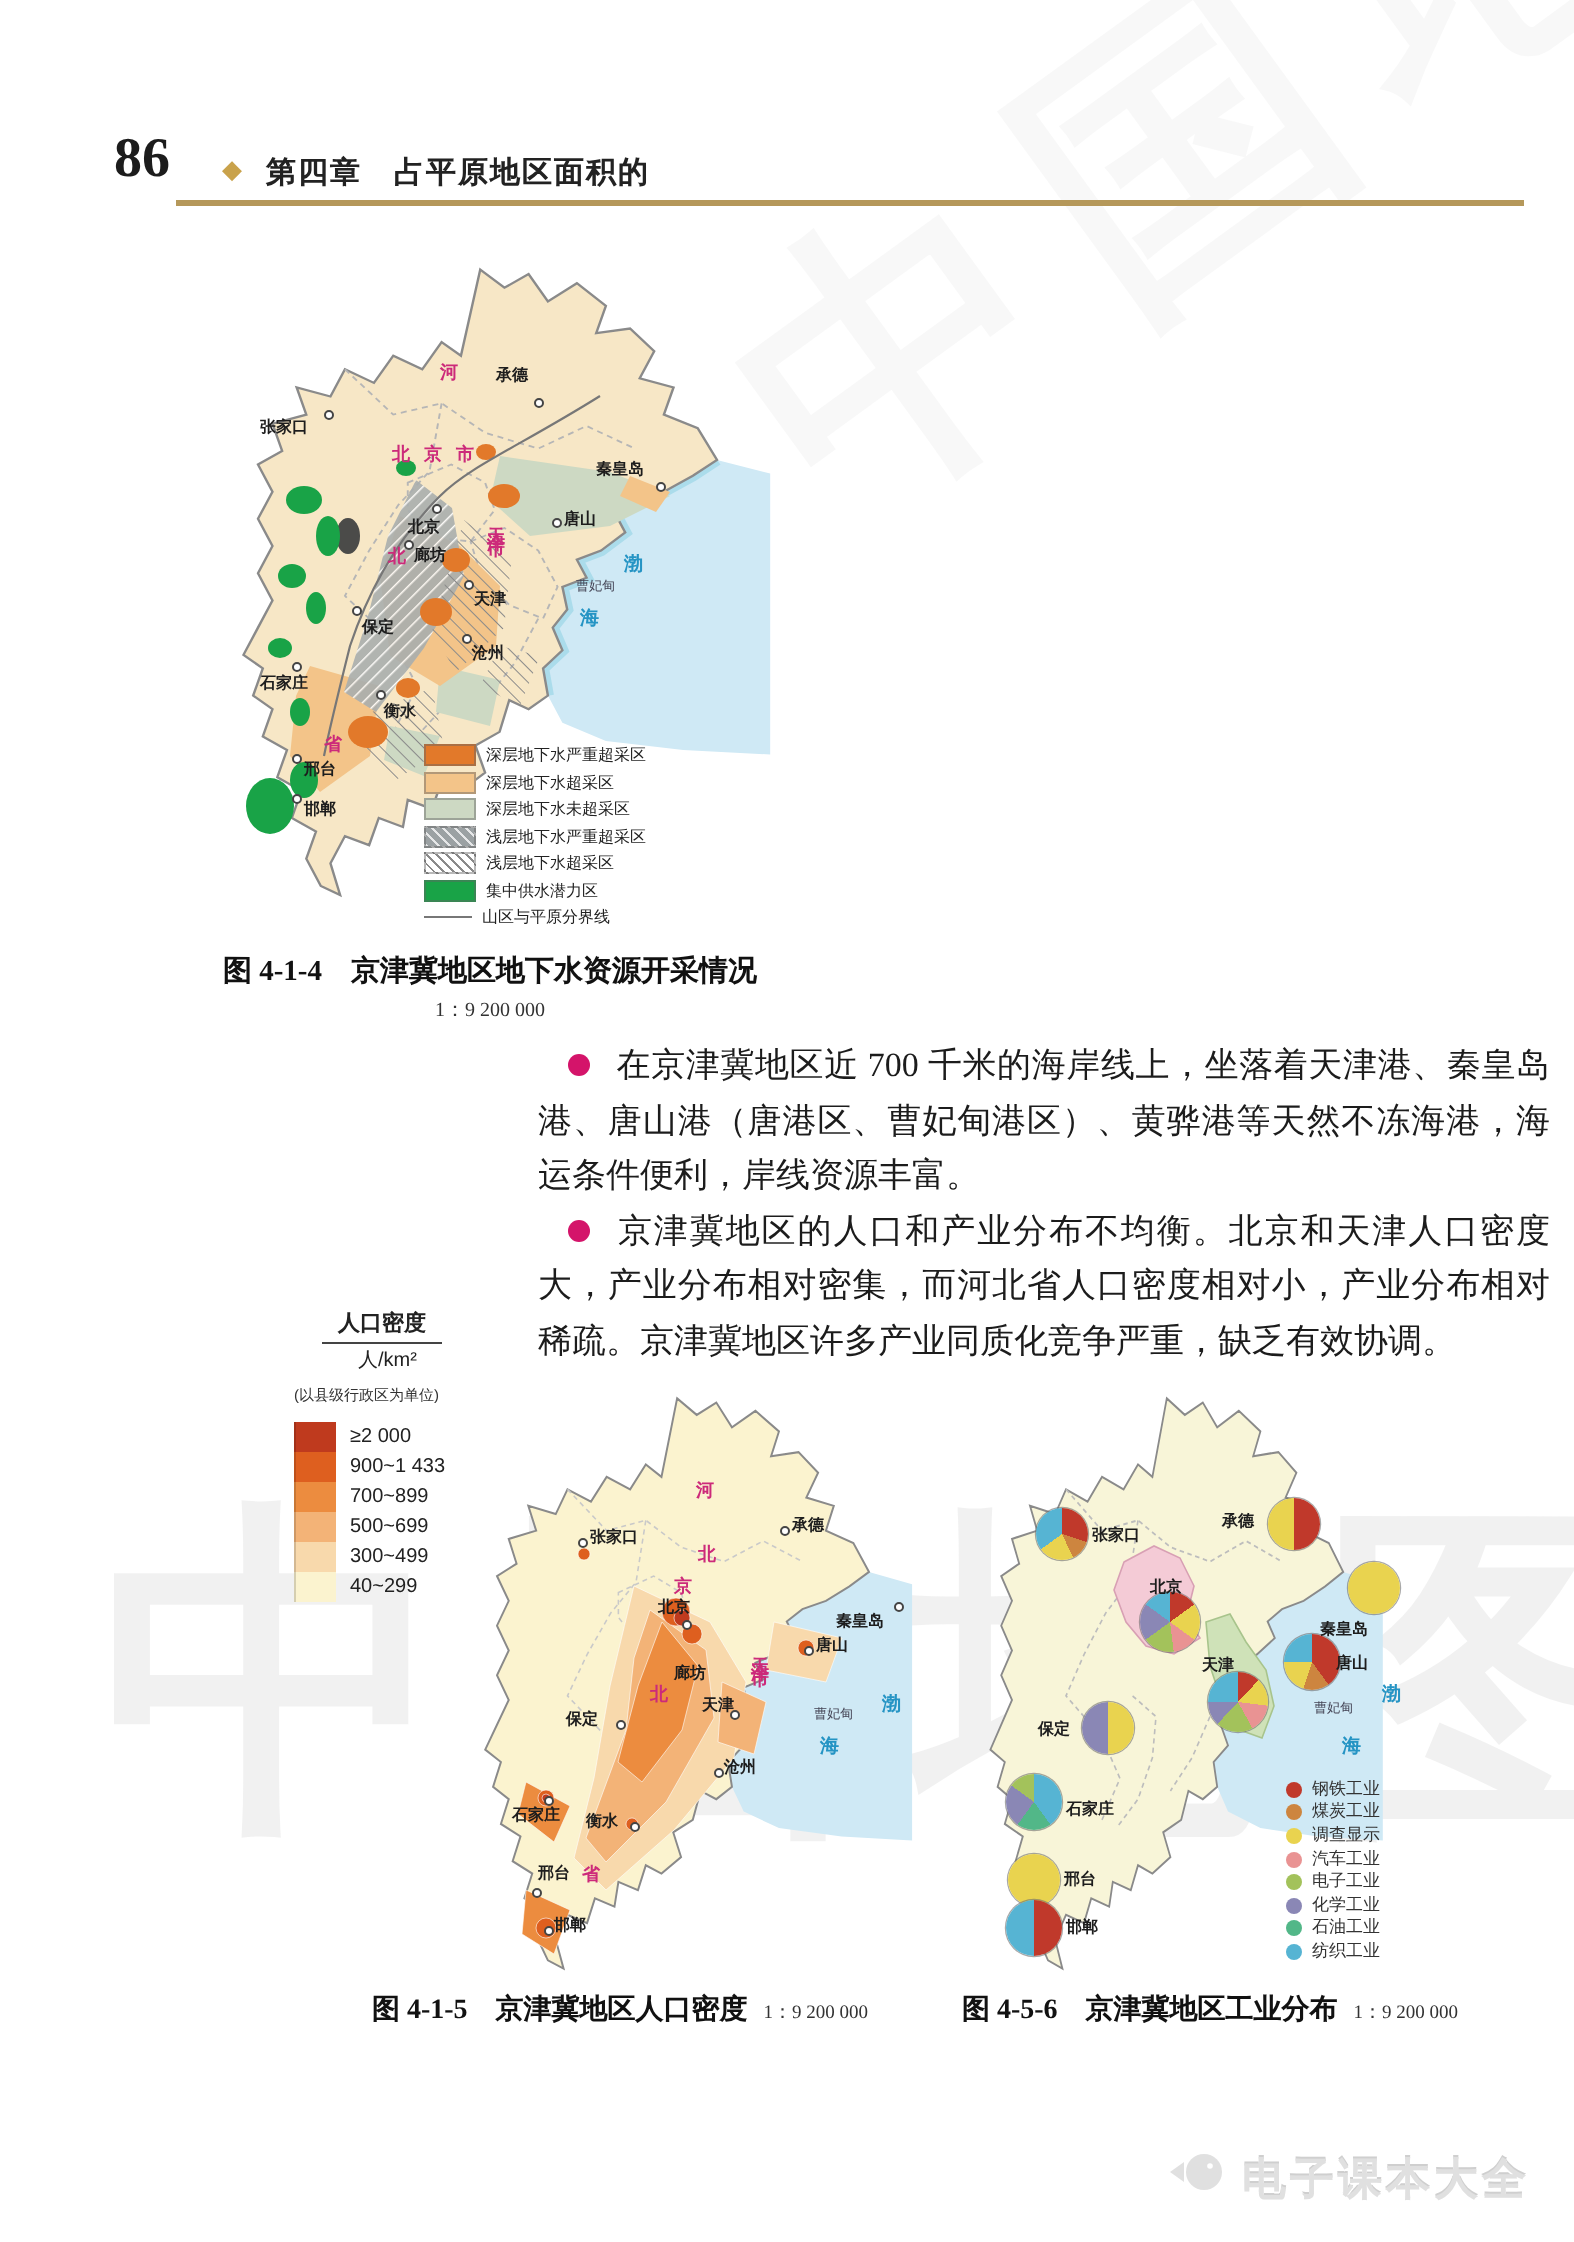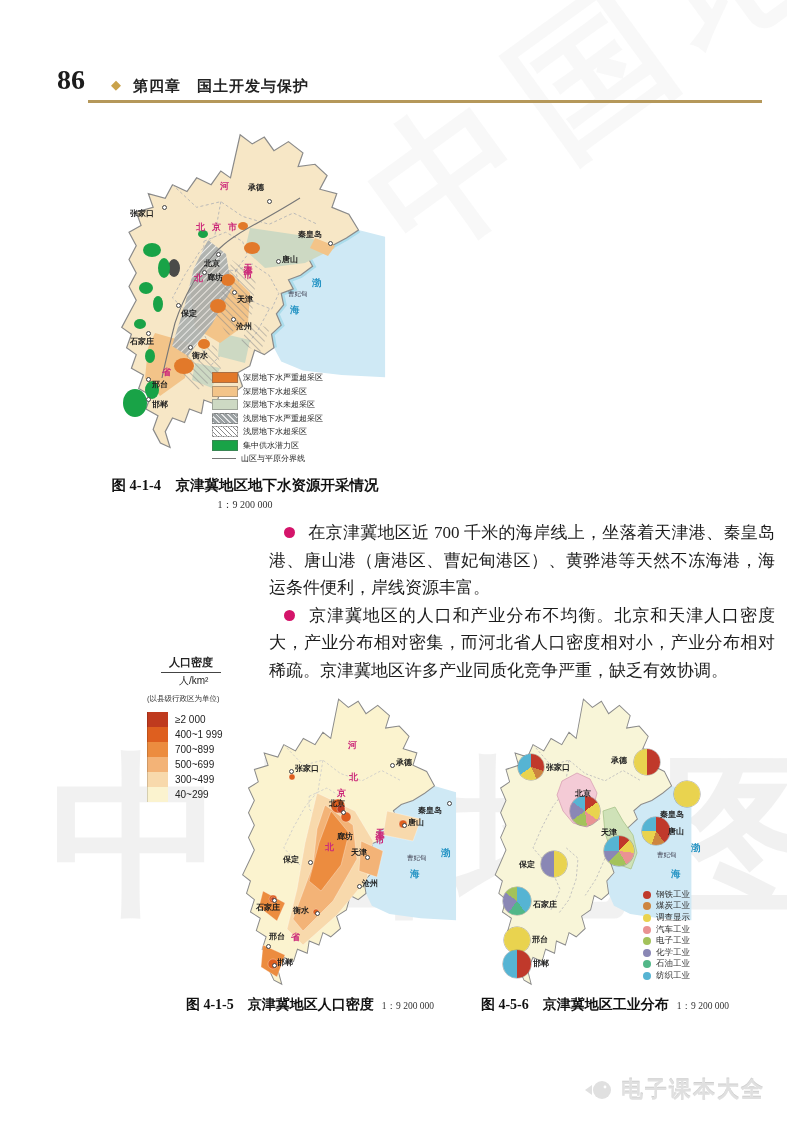--- a/index.html
+++ b/index.html
@@ -64,36 +64,36 @@
   .plsw{width:20px;height:15px;flex:none;margin-right:7px;border-left:0.5px solid rgba(0,0,0,.15);}
   .pltxt{font-size:10px;color:#222;white-space:nowrap;}
   
   .ind-legend{position:absolute;left:178px;top:196px;}
   .irow{display:flex;align-items:center;height:11.6px;}
   .idot{width:8px;height:8px;border-radius:50%;margin-right:5px;flex:none;}
   .itxt{font-size:8.5px;color:#333;font-family:"Liberation Sans","DejaVu Sans",sans-serif;white-space:nowrap;}
   
   .pie{position:absolute;border-radius:50%;box-shadow:0 0 0 0.6px rgba(110,110,110,.6);}
   
-  .badge{left:584px;top:1075px;display:flex;align-items:center;gap:7px;color:#e0e0e0;
+  .badge{left:584px;top:1075px;display:flex;gap:7px;color:#e0e0e0;
          font-family:"Liberation Sans","DejaVu Sans",sans-serif;
          font-size:22px;font-weight:bold;letter-spacing:2px;
          text-shadow:0 1px 0 #ffffff,0 -1px 0 #cfcfcf;}
 </style>
 </head>
 <body>
 
 <div class="page">
 
   <div class="abs wm wm1">中国地图出版社</div>
   <div class="abs wm wm2">中国地图出版社</div>
 
   <div class="abs pagenum">86</div>
   <div class="abs diamond">◆</div>
-  <div class="abs chapter">第四章　国土开发与保护</div>
+  <div class="abs chapter">第四章　占平原地区面积的</div>
   <div class="abs rule"></div>
 
   <div class="figblock" style="left:100px;top:128px;width:290px;height:345px;">
     <svg width="290" height="345" viewBox="0 0 290 345">
       <defs>
         <pattern id="hgray" width="5" height="5" patternUnits="userSpaceOnUse" patternTransform="rotate(45)">
           <rect width="5" height="5" fill="#a9aeae"></rect>
             <line x1="0" y1="0" x2="0" y2="5" stroke="#ffffff" stroke-width="1.5"></line>
         </pattern>
         <pattern id="hlines" width="5" height="5" patternUnits="userSpaceOnUse" patternTransform="rotate(-45)">
@@ -229,21 +229,21 @@
     <div><span class="pl-title">人口密度</span></div>
     <div class="pl-unit">人/km²</div>
     <div class="pl-note">(以县级行政区为单位)</div>
     <div class="pl-rows">
       <div class="plrow">
           <span class="plsw" style="background: rgb(191, 58, 30);"></span>
           <span class="pltxt">≥2 000</span>
         </div>
       <div class="plrow">
           <span class="plsw" style="background: rgb(222, 95, 31);"></span>
-          <span class="pltxt">400~1 999</span>
+          <span class="pltxt">900~1 433</span>
         </div>
       <div class="plrow">
           <span class="plsw" style="background: rgb(236, 140, 63);"></span>
           <span class="pltxt">700~899</span>
         </div>
       <div class="plrow">
           <span class="plsw" style="background: rgb(243, 179, 119);"></span>
           <span class="pltxt">500~699</span>
         </div>
       <div class="plrow">

